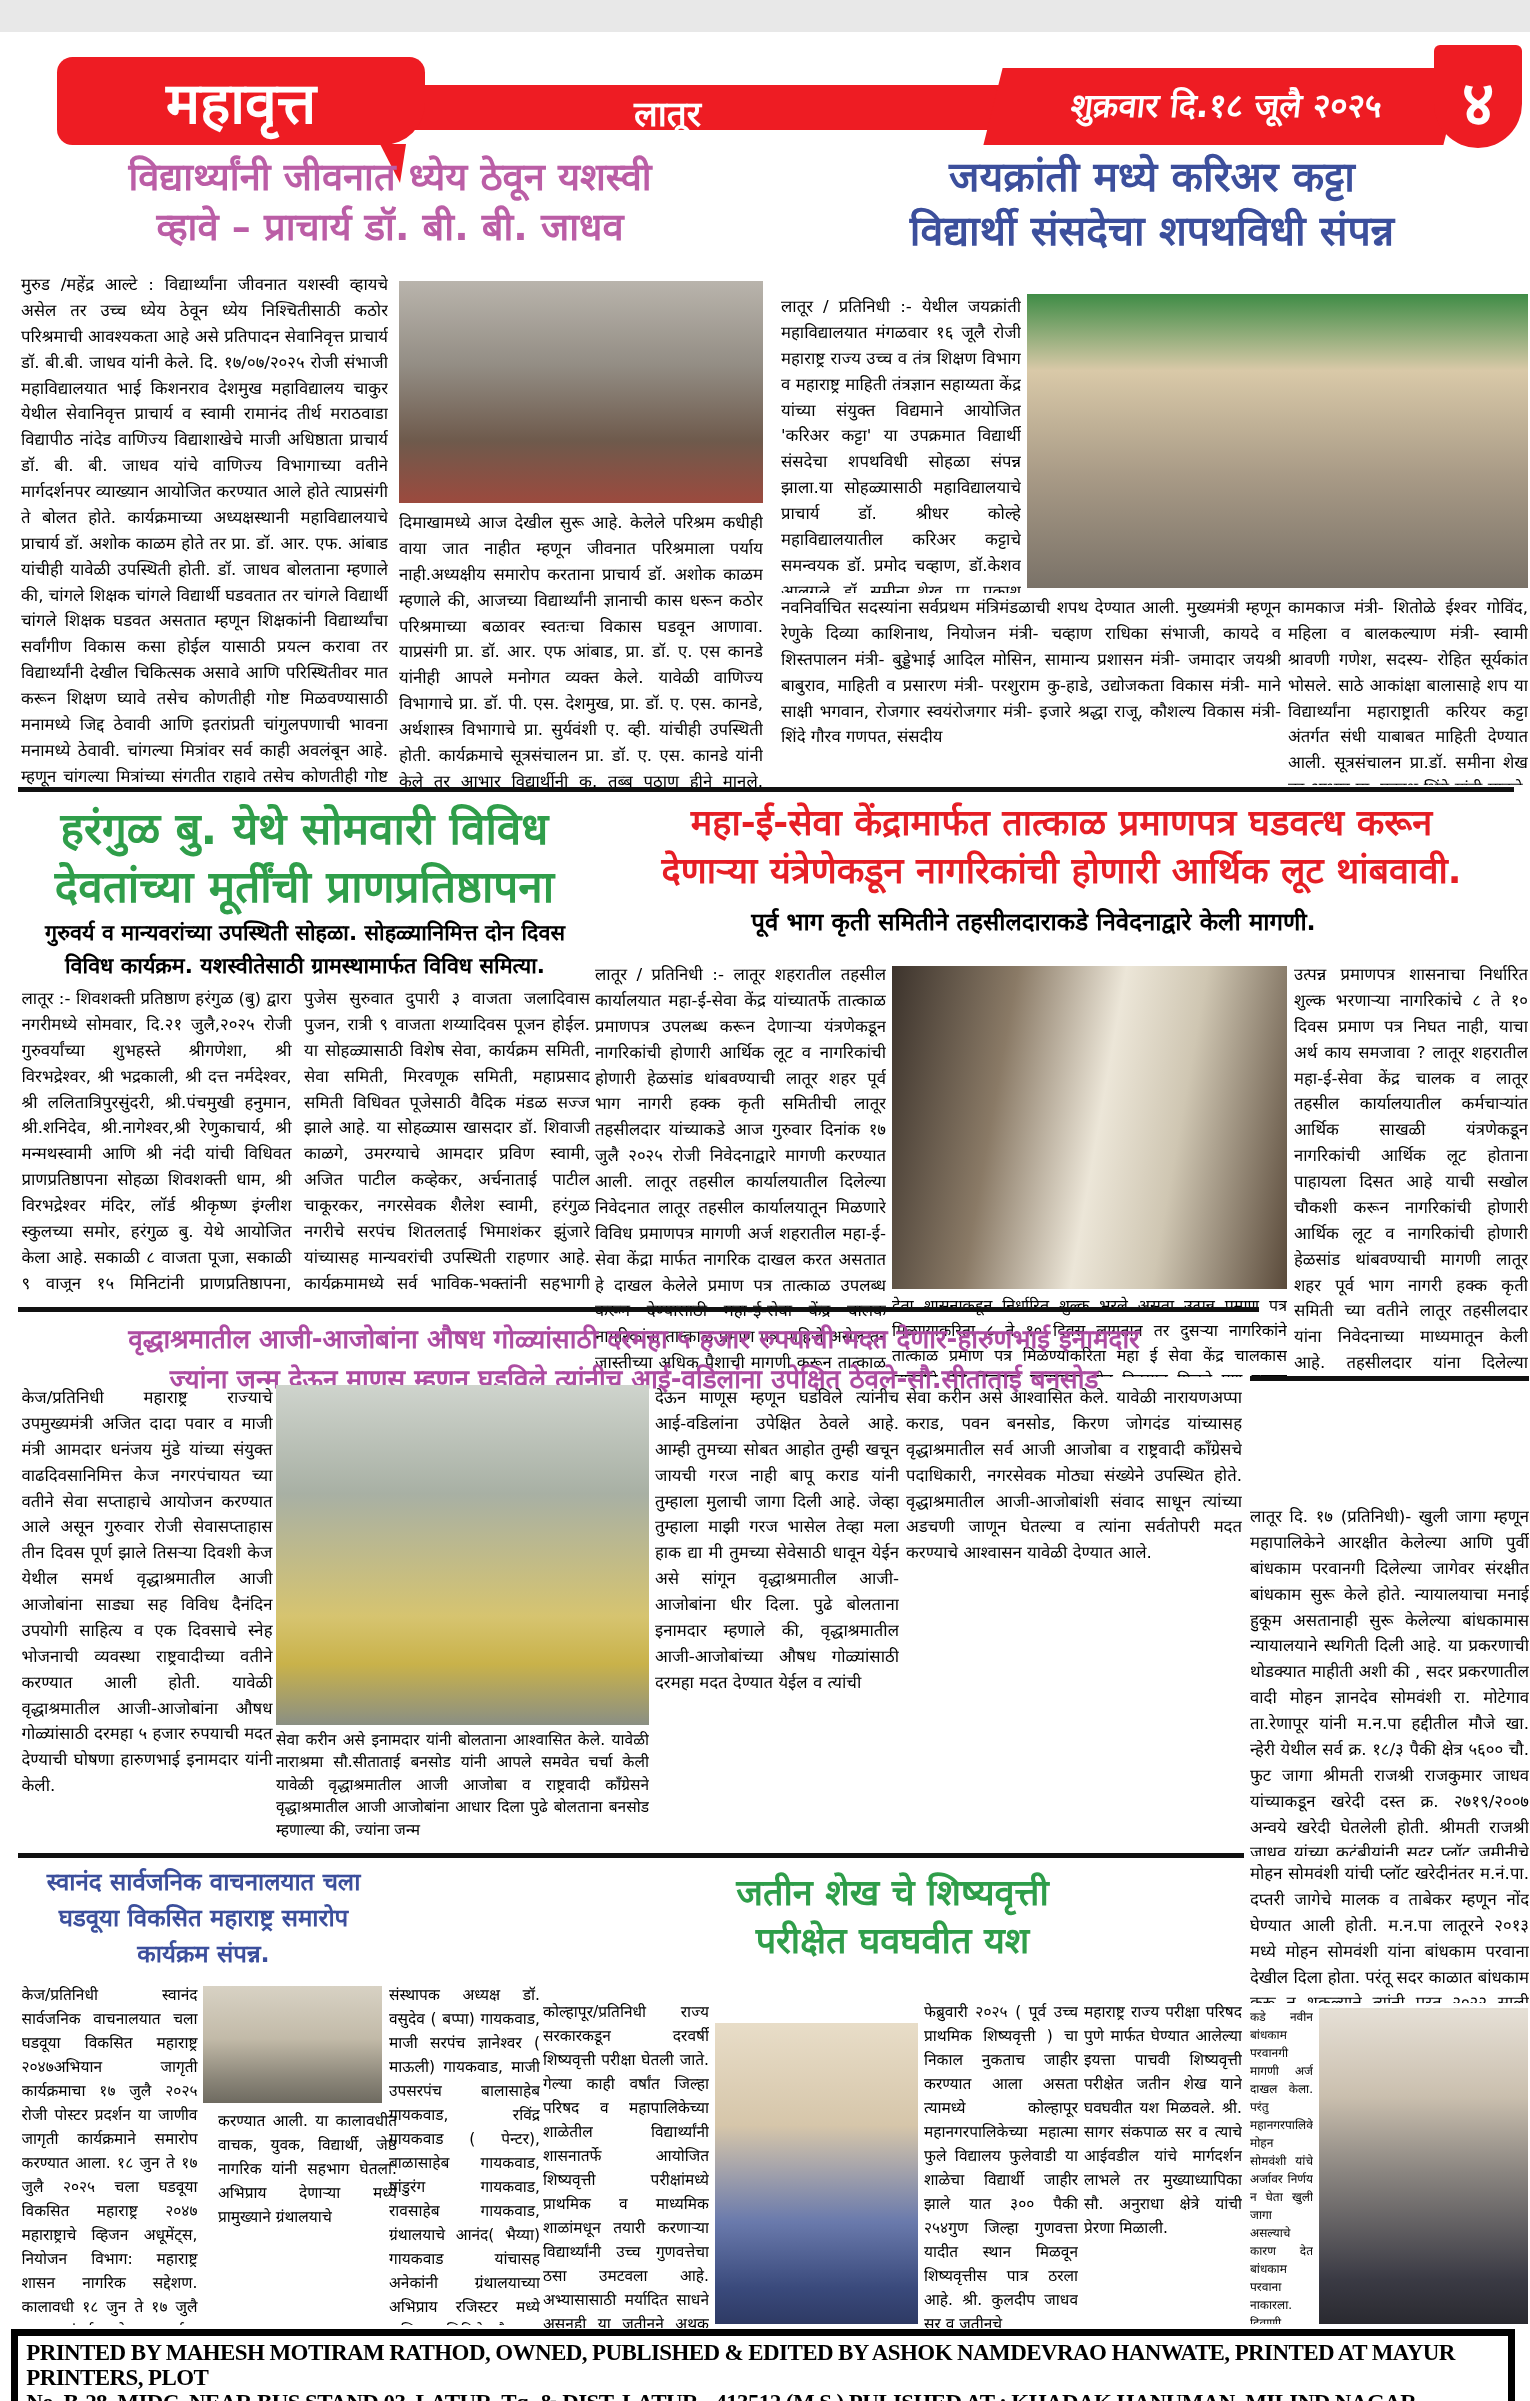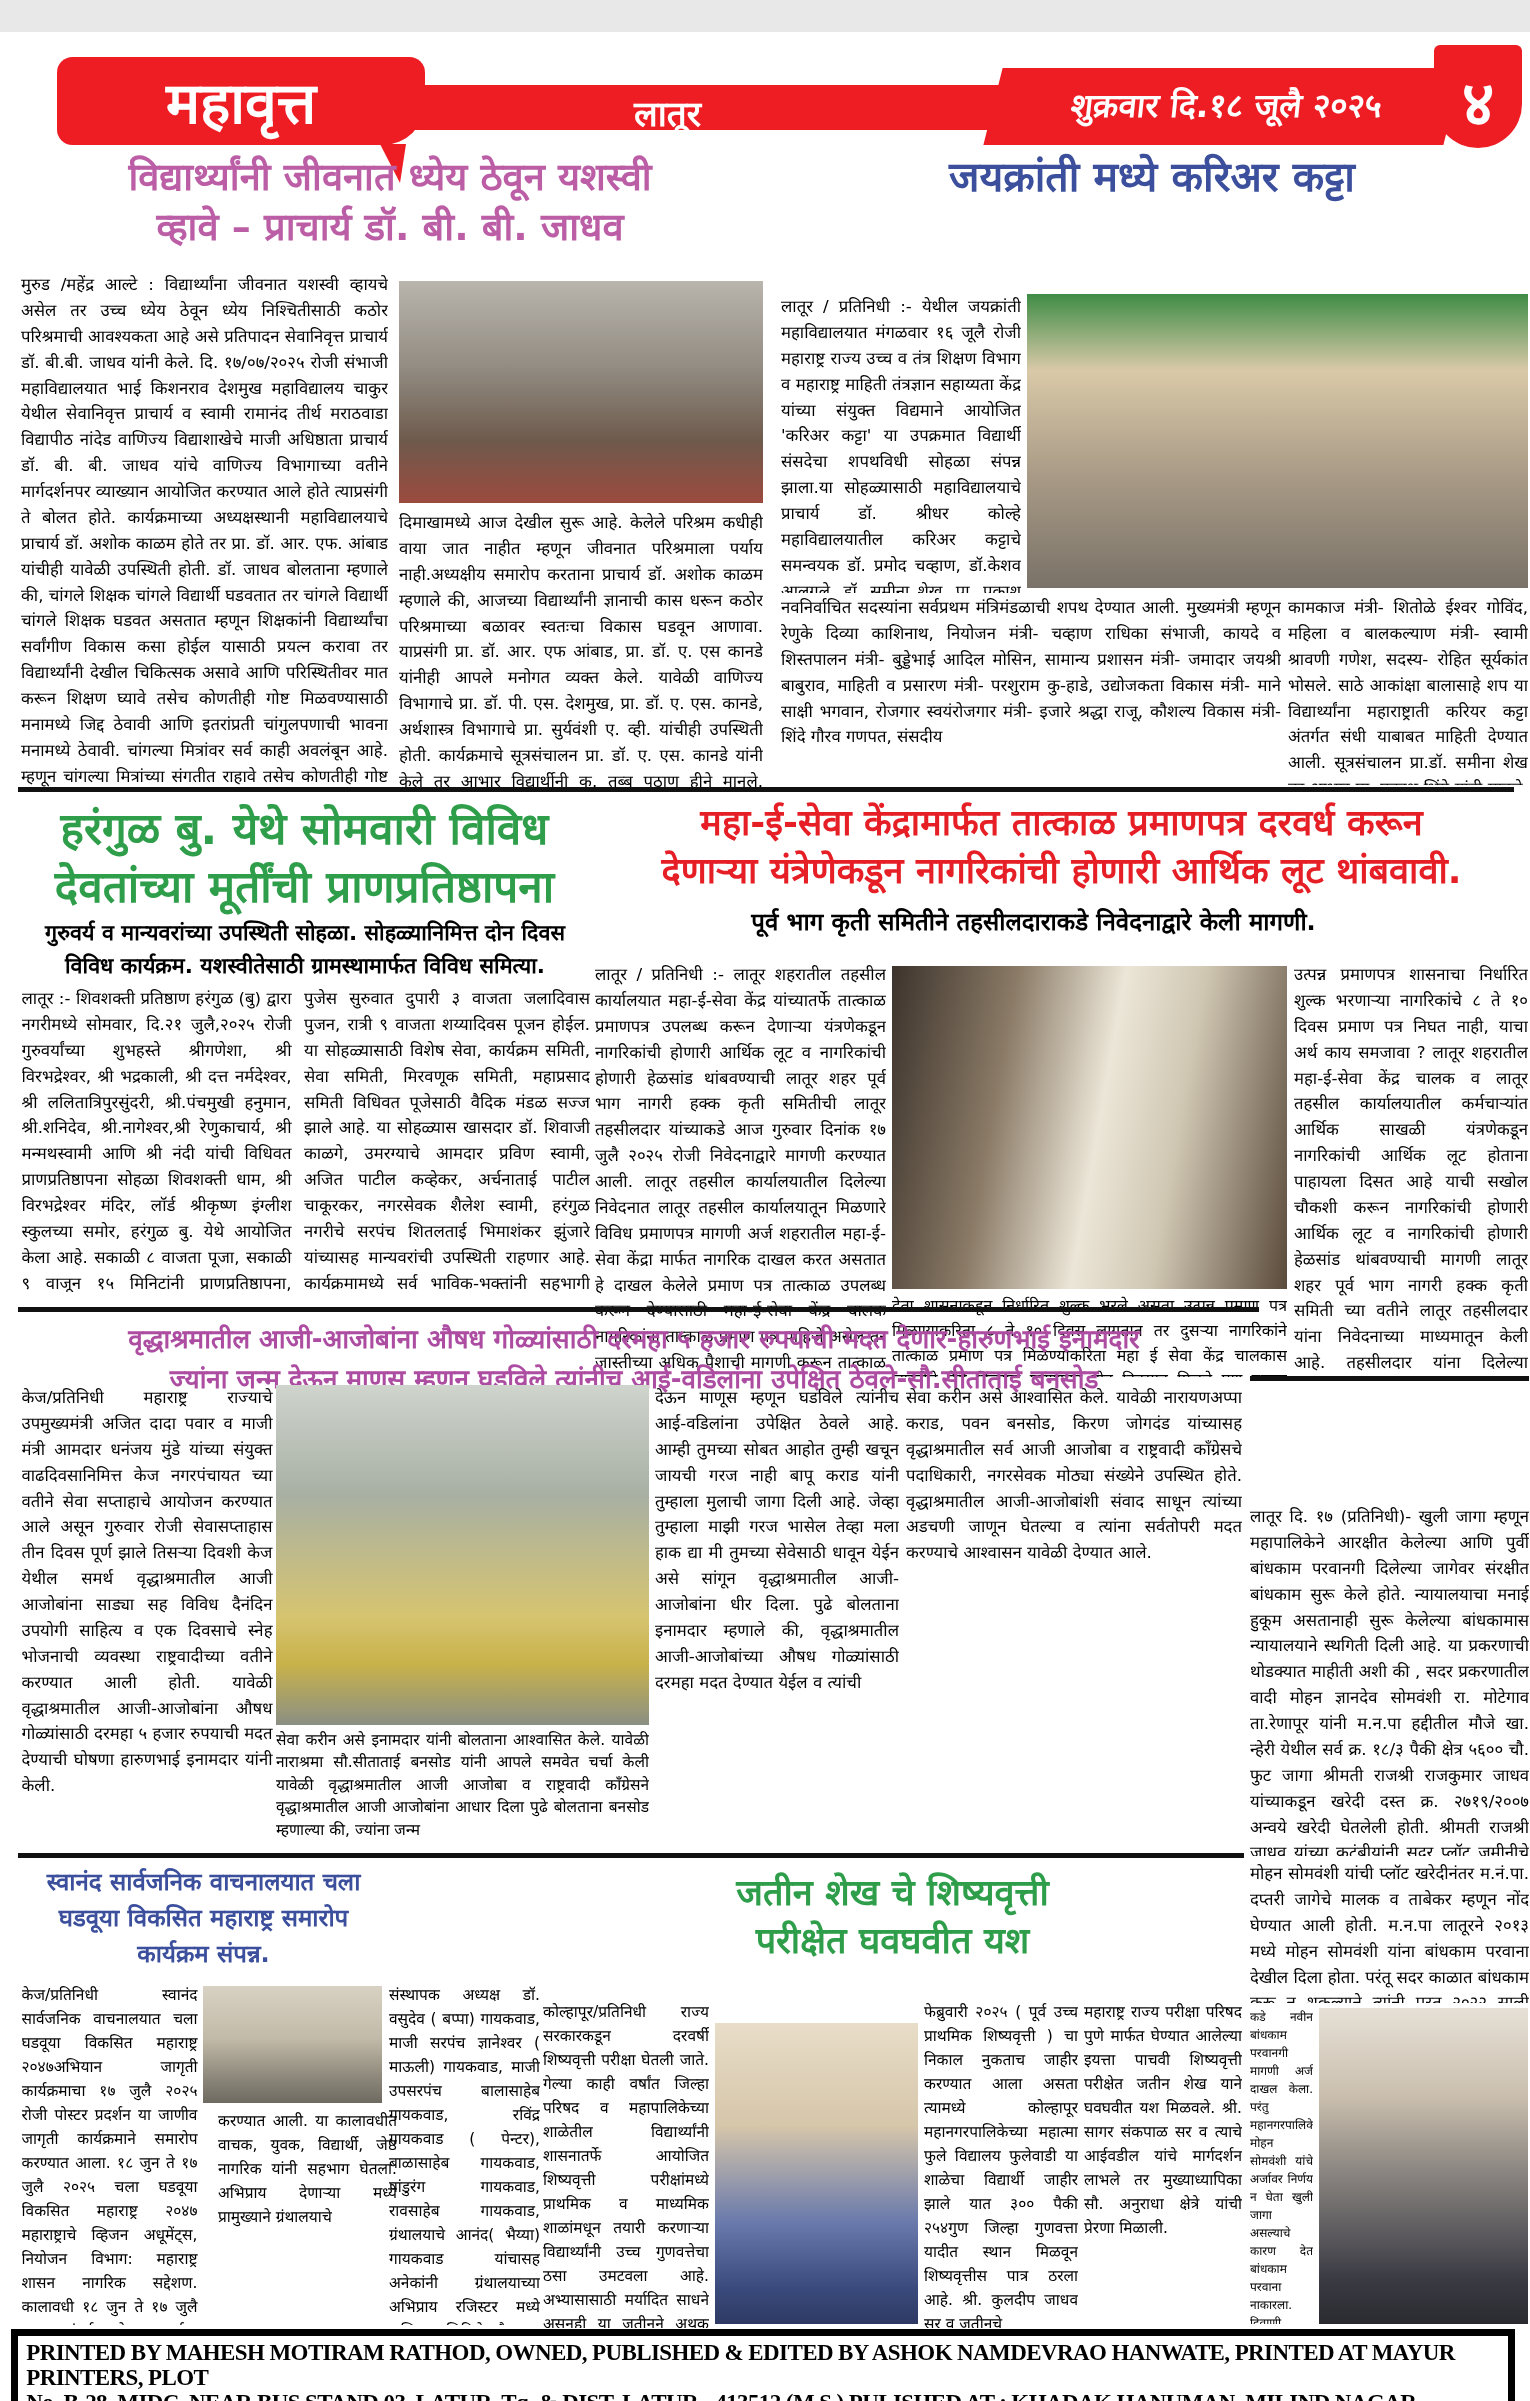--- a/index.html
+++ b/index.html
@@ -106,38 +106,39 @@
   <div class="hl" id="hl-jadhav">
     <div>विद्यार्थ्यांनी जीवनात ध्येय ठेवून यशस्वी</div>
     <div>व्हावे – प्राचार्य डॉ. बी. बी. जाधव</div>
   </div>
   <div class="col" id="jadhav-c1">मुरुड /महेंद्र आल्टे : विद्यार्थ्यांना जीवनात यशस्वी व्हायचे असेल तर उच्च ध्येय ठेवून ध्येय निश्चितीसाठी कठोर परिश्रमाची आवश्यकता आहे असे प्रतिपादन सेवानिवृत्त प्राचार्य डॉ. बी.बी. जाधव यांनी केले. दि. १७/०७/२०२५ रोजी संभाजी महाविद्यालयात भाई किशनराव देशमुख महाविद्यालय चाकुर येथील सेवानिवृत्त प्राचार्य व स्वामी रामानंद तीर्थ मराठवाडा विद्यापीठ नांदेड वाणिज्य विद्याशाखेचे माजी अधिष्ठाता प्राचार्य डॉ. बी. बी. जाधव यांचे वाणिज्य विभागाच्या वतीने मार्गदर्शनपर व्याख्यान आयोजित करण्यात आले होते त्याप्रसंगी ते बोलत होते. कार्यक्रमाच्या अध्यक्षस्थानी महाविद्यालयाचे प्राचार्य डॉ. अशोक काळम होते तर प्रा. डॉ. आर. एफ. आंबाड यांचीही यावेळी उपस्थिती होती. डॉ. जाधव बोलताना म्हणाले की, चांगले शिक्षक चांगले विद्यार्थी घडवतात तर चांगले विद्यार्थी चांगले शिक्षक घडवत असतात म्हणून शिक्षकांनी विद्यार्थ्यांचा सर्वांगीण विकास कसा होईल यासाठी प्रयत्न करावा तर विद्यार्थ्यांनी देखील चिकित्सक असावे आणि परिस्थितीवर मात करून शिक्षण घ्यावे तसेच कोणतीही गोष्ट मिळवण्यासाठी मनामध्ये जिद्द ठेवावी आणि इतरांप्रती चांगुलपणाची भावना मनामध्ये ठेवावी. चांगल्या मित्रांवर सर्व काही अवलंबून आहे. म्हणून चांगल्या मित्रांच्या संगतीत राहावे तसेच कोणतीही गोष्ट अशक्य नाही म्हणून प्रामाणिकपणा आणि परिश्रम करण्याची तयारी ठेवून विद्यार्थ्यांनी यशस्वी व्हावे पुढे ते म्हणाले की, संभाजी महाविद्यालयातील वाणिज्य विभागातील सर्वच प्राध्यापकांनी वाणिज्य शाखा सुरळीत चालू ठेवण्यासाठी खुप परिश्रम घेतलेले आहेत त्यांच्या परिश्रमामुळेच ही शाखा मोठ्या</div>
   <div class="photo" id="jadhav-photo"></div>
   <div class="col" id="jadhav-c2">दिमाखामध्ये आज देखील सुरू आहे. केलेले परिश्रम कधीही वाया जात नाहीत म्हणून जीवनात परिश्रमाला पर्याय नाही.अध्यक्षीय समारोप करताना प्राचार्य डॉ. अशोक काळम म्हणाले की, आजच्या विद्यार्थ्यांनी ज्ञानाची कास धरून कठोर परिश्रमाच्या बळावर स्वतःचा विकास घडवून आणावा. याप्रसंगी प्रा. डॉ. आर. एफ आंबाड, प्रा. डॉ. ए. एस कानडे यांनीही आपले मनोगत व्यक्त केले. यावेळी वाणिज्य विभागाचे प्रा. डॉ. पी. एस. देशमुख, प्रा. डॉ. ए. एस. कानडे, अर्थशास्त्र विभागाचे प्रा. सुर्यवंशी ए. व्ही. यांचीही उपस्थिती होती. कार्यक्रमाचे सूत्रसंचालन प्रा. डॉ. ए. एस. कानडे यांनी केले तर आभार विद्यार्थीनी कु. तब्बु पठाण हीने मानले. यावेळी कार्यक्रमास मोठ्या संख्येने विद्यार्थी उपस्थित होते.</div>
 
   <div class="hl" id="hl-jaykranti">
     <div>जयक्रांती मध्ये करिअर कट्टा</div>
+    <div>विद्यार्थी संसदेचा शपथविधी संपन्न</div>
   </div>
   <div class="col" id="jk-c1">लातूर / प्रतिनिधी :- येथील जयक्रांती महाविद्यालयात मंगळवार १६ जूलै रोजी महाराष्ट्र राज्य उच्च व तंत्र शिक्षण विभाग व महाराष्ट्र माहिती तंत्रज्ञान सहाय्यता केंद्र यांच्या संयुक्त विद्यमाने आयोजित 'करिअर कट्टा' या उपक्रमात विद्यार्थी संसदेचा शपथविधी सोहळा संपन्न झाला.या सोहळ्यासाठी महाविद्यालयाचे प्राचार्य डॉ. श्रीधर कोल्हे महाविद्यालयातील करिअर कट्टाचे समन्वयक डॉ. प्रमोद चव्हाण, डॉ.केशव आलगुले, डॉ. समीना शेख, प्रा. प्रकाश भिंगे, श्री रामदास जाधव उपस्थित होते करिअर कट्टा विद्यार्थी संसदेच्या</div>
   <div class="photo" id="jk-photo"></div>
   <div class="col" id="jk-wide">नवनिर्वाचित सदस्यांना सर्वप्रथम मंत्रिमंडळाची शपथ देण्यात आली. मुख्यमंत्री म्हणून रेणुके दिव्या काशिनाथ, नियोजन मंत्री- चव्हाण राधिका संभाजी, कायदे व शिस्तपालन मंत्री- बुड्डेभाई आदिल मोसिन, सामान्य प्रशासन मंत्री- जमादार जयश्री बाबुराव, माहिती व प्रसारण मंत्री- परशुराम कु-हाडे, उद्योजकता विकास मंत्री- माने साक्षी भगवान, रोजगार स्वयंरोजगार मंत्री- इजारे श्रद्धा राजू, कौशल्य विकास मंत्री- शिंदे गौरव गणपत, संसदीय</div>
   <div class="col" id="jk-c3">कामकाज मंत्री- शितोळे ईश्वर गोविंद, महिला व बालकल्याण मंत्री- स्वामी श्रावणी गणेश, सदस्य- रोहित सूर्यकांत भोसले. साठे आकांक्षा बालासाहे शप या विद्यार्थ्यांना महाराष्ट्राती करियर कट्टा अंतर्गत संधी याबाबत माहिती देण्यात आली. सूत्रसंचालन प्रा.डॉ. समीना शेख तर आभार प्रा. प्रकाश भिंगे यांनी मानले. कार्यक्रमासान समन्वयक डॉ. प्रमोद चव्हाण, श्री रामदास जाधव करिअर कट्टाचे विद्यार्थी मोठ्या संख्येने उपस्थित होते.</div>
 
   <div class="divider" id="div1"></div>
 
   <div class="hl" id="hl-harangul">
     <div>हरंगुळ बु. येथे सोमवारी विविध</div>
     <div>देवतांच्या मूर्तींची प्राणप्रतिष्ठापना</div>
   </div>
   <div class="sub" id="sub-harangul">गुरुवर्य व मान्यवरांच्या उपस्थिती सोहळा.  सोहळ्यानिमित्त दोन दिवस विविध कार्यक्रम.  यशस्वीतेसाठी ग्रामस्थामार्फत विविध समित्या.</div>
   <div class="col" id="har-c1">लातूर :-  शिवशक्ती प्रतिष्ठाण हरंगुळ (बु) द्वारा नगरीमध्ये सोमवार, दि.२१ जुलै,२०२५ रोजी गुरुवर्यांच्या शुभहस्ते श्रीगणेशा, श्री विरभद्रेश्वर, श्री भद्रकाली, श्री दत्त नर्मदेश्वर, श्री ललितात्रिपुरसुंदरी, श्री.पंचमुखी हनुमान, श्री.शनिदेव, श्री.नागेश्वर,श्री रेणुकाचार्य, श्री मन्मथस्वामी आणि श्री नंदी यांची विधिवत प्राणप्रतिष्ठापना सोहळा शिवशक्ती धाम, श्री विरभद्रेश्वर मंदिर, लॉर्ड श्रीकृष्ण इंग्लीश स्कुलच्या समोर, हरंगुळ बु. येथे आयोजित केला आहे. सकाळी ८ वाजता पूजा, सकाळी ९ वाजून १५ मिनिटांनी प्राणप्रतिष्ठापना, रुद्रयाग पूजा, सकाळी ११ वाजता धर्मसभा व गुरुवर्यांचे प्रवचन होऊन त्यानंतर भाविकांसाठी महाप्रसाद आयोजित करण्यात आला आहे. तत्पूर्वी रविवार २० रोजी सकाळी ११ वाजता मंडल पूजा व धान्यादिवास</div>
   <div class="col" id="har-c2">पुजेस सुरुवात दुपारी ३ वाजता जलादिवास पुजन, रात्री ९ वाजता शय्यादिवस पूजन होईल. या सोहळ्यासाठी विशेष सेवा, कार्यक्रम समिती, सेवा समिती, मिरवणूक समिती, महाप्रसाद समिती विधिवत पूजेसाठी वैदिक मंडळ सज्ज झाले आहे. या सोहळ्यास खासदार डॉ. शिवाजी काळगे, उमरग्याचे आमदार प्रविण स्वामी, अजित पाटील कव्हेकर, अर्चनाताई पाटील चाकूरकर, नगरसेवक शैलेश स्वामी, हरंगुळ नगरीचे सरपंच शितलताई भिमाशंकर झुंजारे यांच्यासह मान्यवरांची उपस्थिती राहणार आहे. कार्यक्रमामध्ये सर्व भाविक-भक्तांनी सहभागी होण्याचे आवाहन वेदशा.प्रा.रमेश रामलिंग स्वामी व गावकऱ्यांनी केले आहे. अधिक माहितीसाठी वेदशा.प्रा.रमेश रामलिंग स्वामी भ्रमणध्वनी क्रमांक ९७६७३९७८७७ यांच्याशी संपर्क साधावा.</div>
 
   <div class="hl" id="hl-mahaeseva">
-    <div>महा-ई-सेवा केंद्रामार्फत तात्काळ प्रमाणपत्र दरवर्ध करून</div>
+    <div>महा-ई-सेवा केंद्रामार्फत तात्काळ प्रमाणपत्र घडवत्ध करून</div>
     <div>देणाऱ्या यंत्रेणेकडून नागरिकांची होणारी आर्थिक लूट थांबवावी.</div>
   </div>
   <div class="sub" id="sub-mahaeseva">पूर्व भाग कृती समितीने तहसीलदाराकडे निवेदनाद्वारे केली मागणी.</div>
   <div class="col" id="mes-c1">लातूर / प्रतिनिधी :- लातूर शहरातील तहसील कार्यालयात महा-ई-सेवा केंद्र यांच्यातर्फे तात्काळ प्रमाणपत्र उपलब्ध करून देणाऱ्या यंत्रणेकडून नागरिकांची होणारी आर्थिक लूट व नागरिकांची होणारी हेळसांड थांबवण्याची लातूर शहर पूर्व भाग नागरी हक्क कृती समितीची लातूर तहसीलदार यांच्याकडे आज गुरुवार दिनांक १७ जुलै २०२५ रोजी निवेदनाद्वारे मागणी करण्यात आली. लातूर तहसील कार्यालयातील दिलेल्या निवेदनात लातूर तहसील कार्यालयातून मिळणारे विविध प्रमाणपत्र मागणी अर्ज शहरातील महा-ई-सेवा केंद्रा मार्फत नागरिक दाखल करत असतात हे दाखल केलेले प्रमाण पत्र तात्काळ उपलब्ध करून देण्यासाठी महा-ई-सेवा केंद्र चालक नागरिकांना तात्काळ प्रमाण पत्र पाहिजे असेल तर जास्तीच्या अधिक पैशाची मागणी करून तात्काळ प्रमाण पत्र उपलब्ध करून देतात, एकाच तारखेत दोन वेगवेगळ्या नागरिकांनी उत्पन्न प्रमाण पत्र मागणी अर्ज सादर करताना पहिल्या नागरिकांने अतिरिक्त जास्तीचे पैसे न</div>
   <div class="photo" id="mes-photo"></div>
   <div class="col" id="mes-c2">देता शासनाकडून निर्धारित शुल्क भरले असता उत्पन्न प्रमाण पत्र मिळण्याकरिता ८ ते १० दिवस लागतात तर दुसऱ्या नागरिकांने तात्काळ प्रमाण पत्र मिळण्याकरिता महा ई सेवा केंद्र चालकास जास्तीचे पैसे दिल्यास प्रमाणपत्र दोन दिवसात मिळते पण एकाच तारखेला</div>
   <div class="col" id="mes-c3">उत्पन्न प्रमाणपत्र शासनाचा निर्धारित शुल्क भरणाऱ्या नागरिकांचे ८ ते १० दिवस प्रमाण पत्र निघत नाही, याचा अर्थ काय समजावा ? लातूर शहरातील महा-ई-सेवा केंद्र चालक व लातूर तहसील कार्यालयातील कर्मचाऱ्यांत आर्थिक साखळी यंत्रणेकडून नागरिकांची आर्थिक लूट होताना पाहायला दिसत आहे याची सखोल चौकशी करून नागरिकांची होणारी आर्थिक लूट व नागरिकांची होणारी हेळसांड थांबवण्याची मागणी लातूर शहर पूर्व भाग नागरी हक्क कृती समिती च्या वतीने लातूर तहसीलदार यांना निवेदनाच्या माध्यमातून केली आहे. तहसीलदार यांना दिलेल्या निवेदनावर अध्यक्ष दीपक गंगणे, डी. उमाकांत, सामाजिक कार्यकर्ते नितीन जाधव, भगवेश्वर धनगर आदिलसह परिसरातील इतर नागरिकांच्या स्वाक्षऱ्या आहेत.</div>
 
   <div class="divider" id="div2"></div>
 

